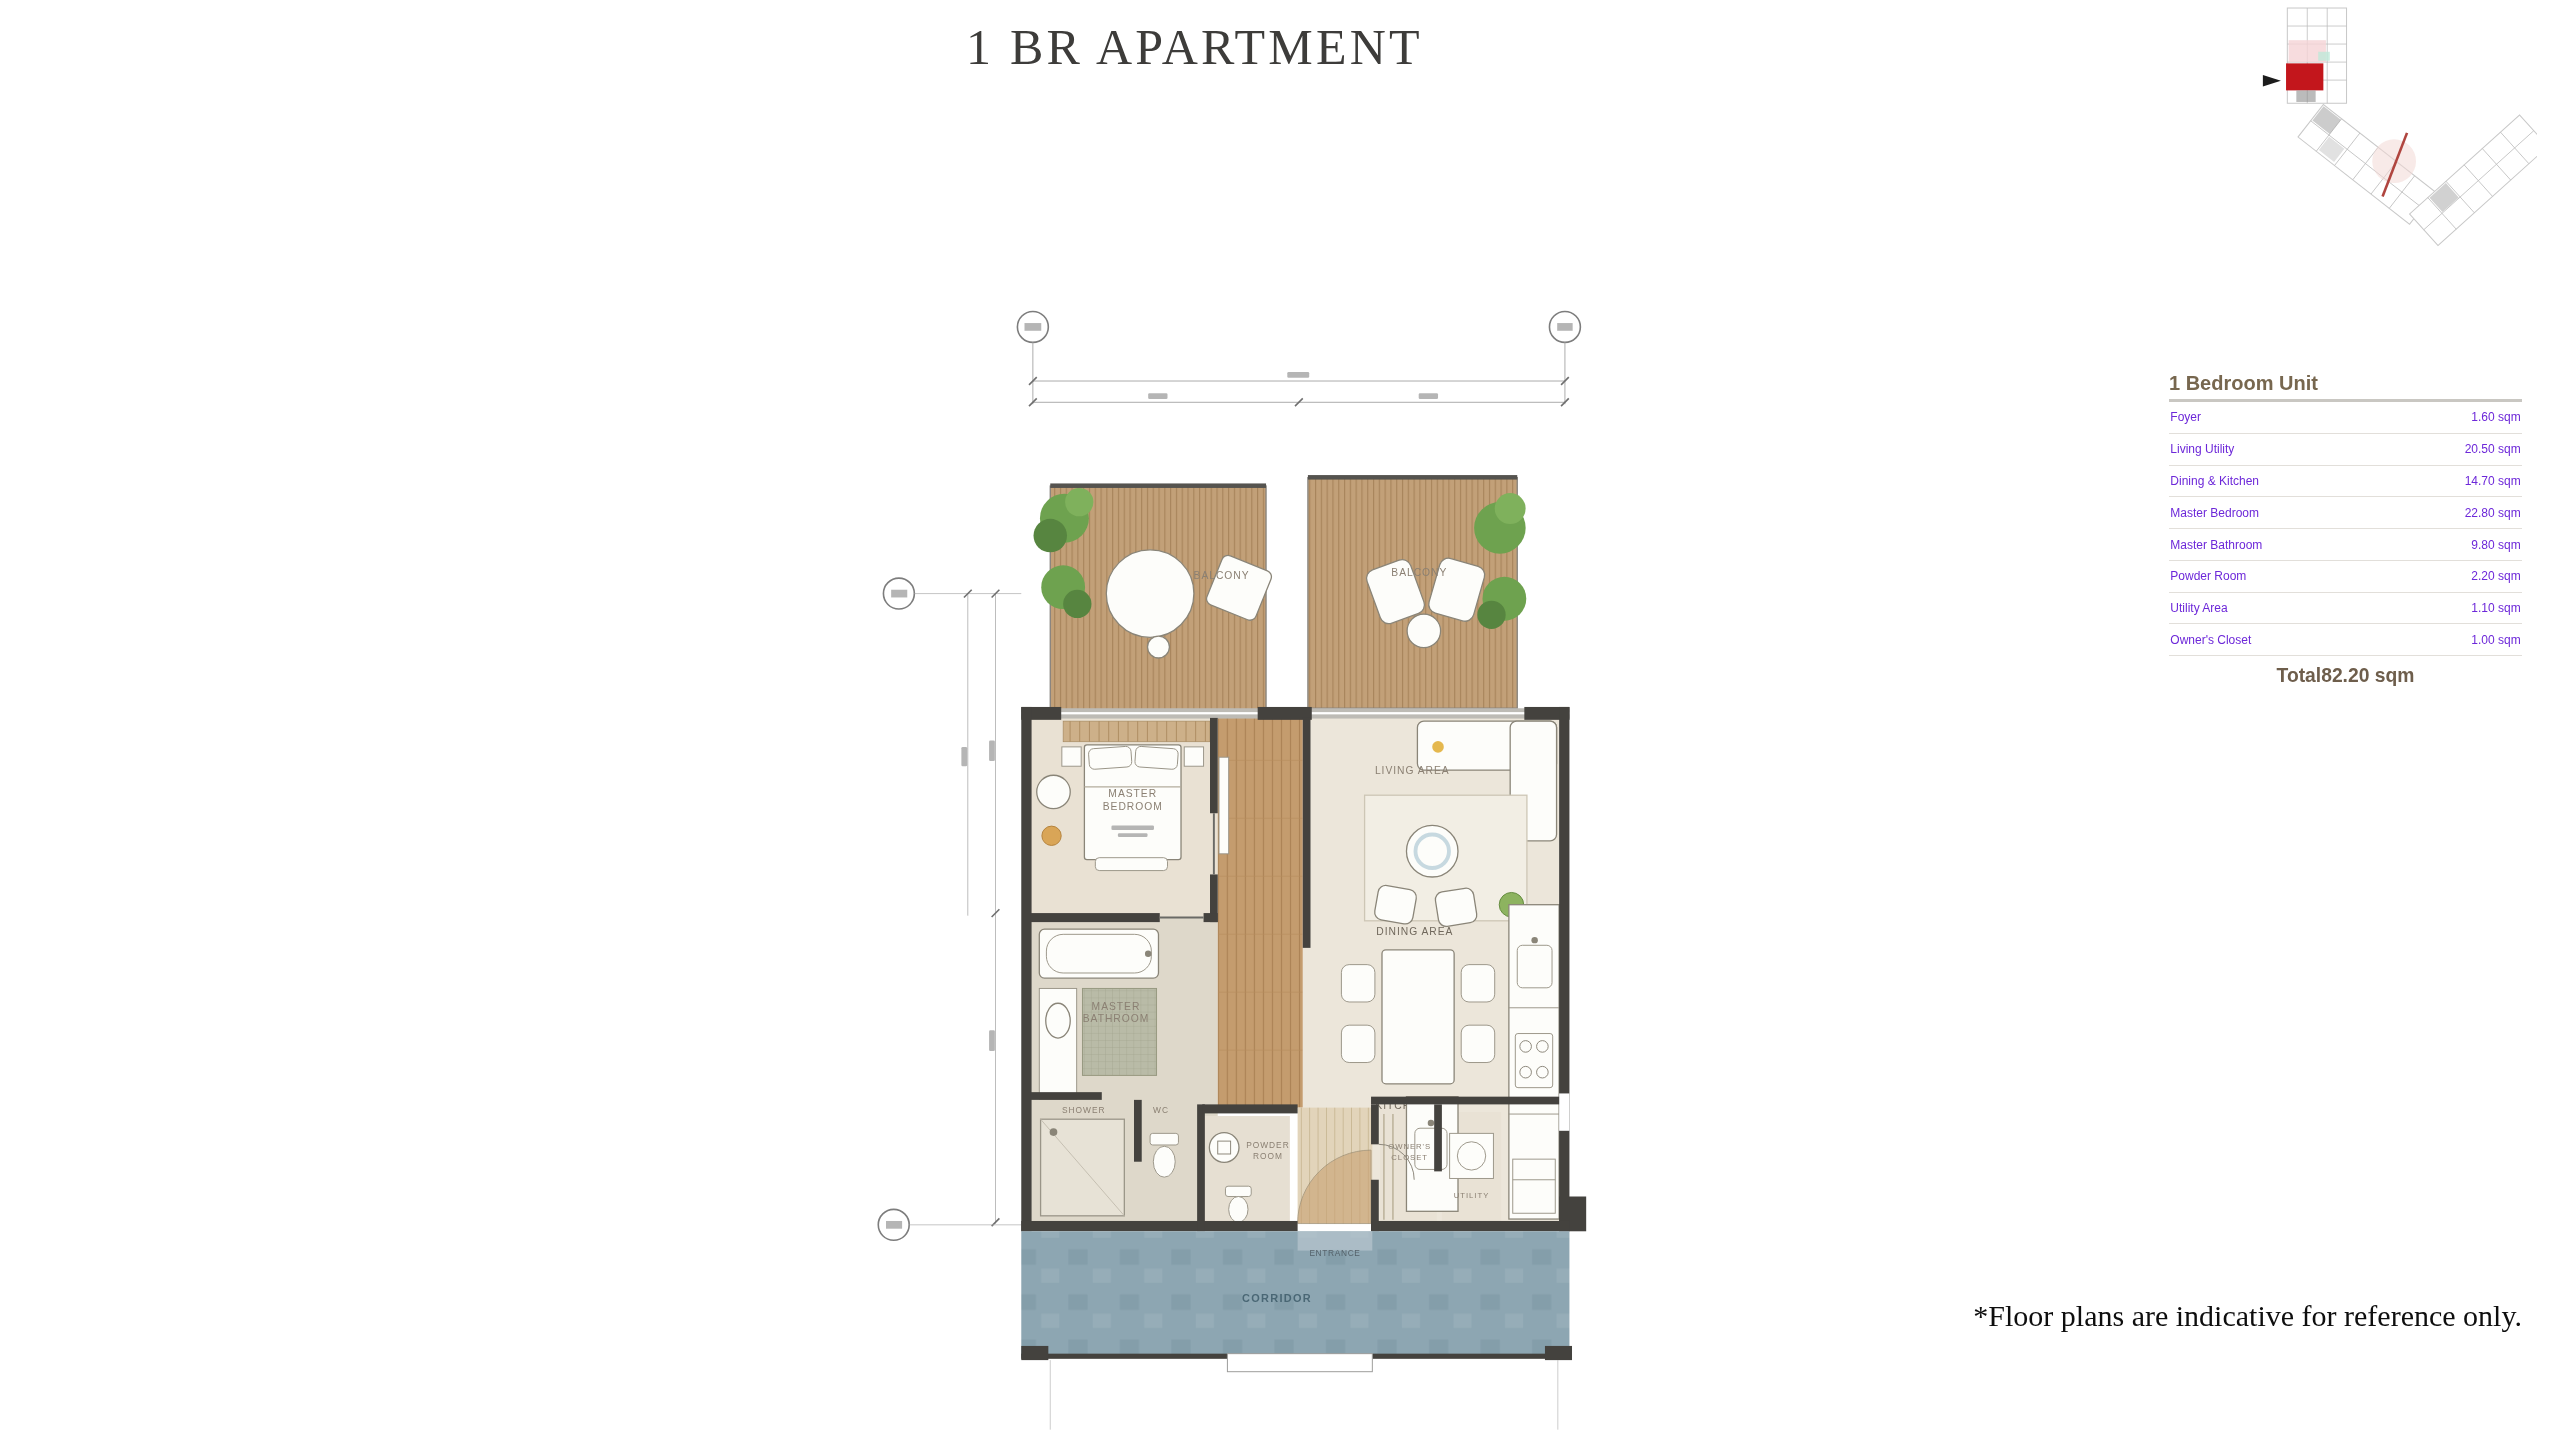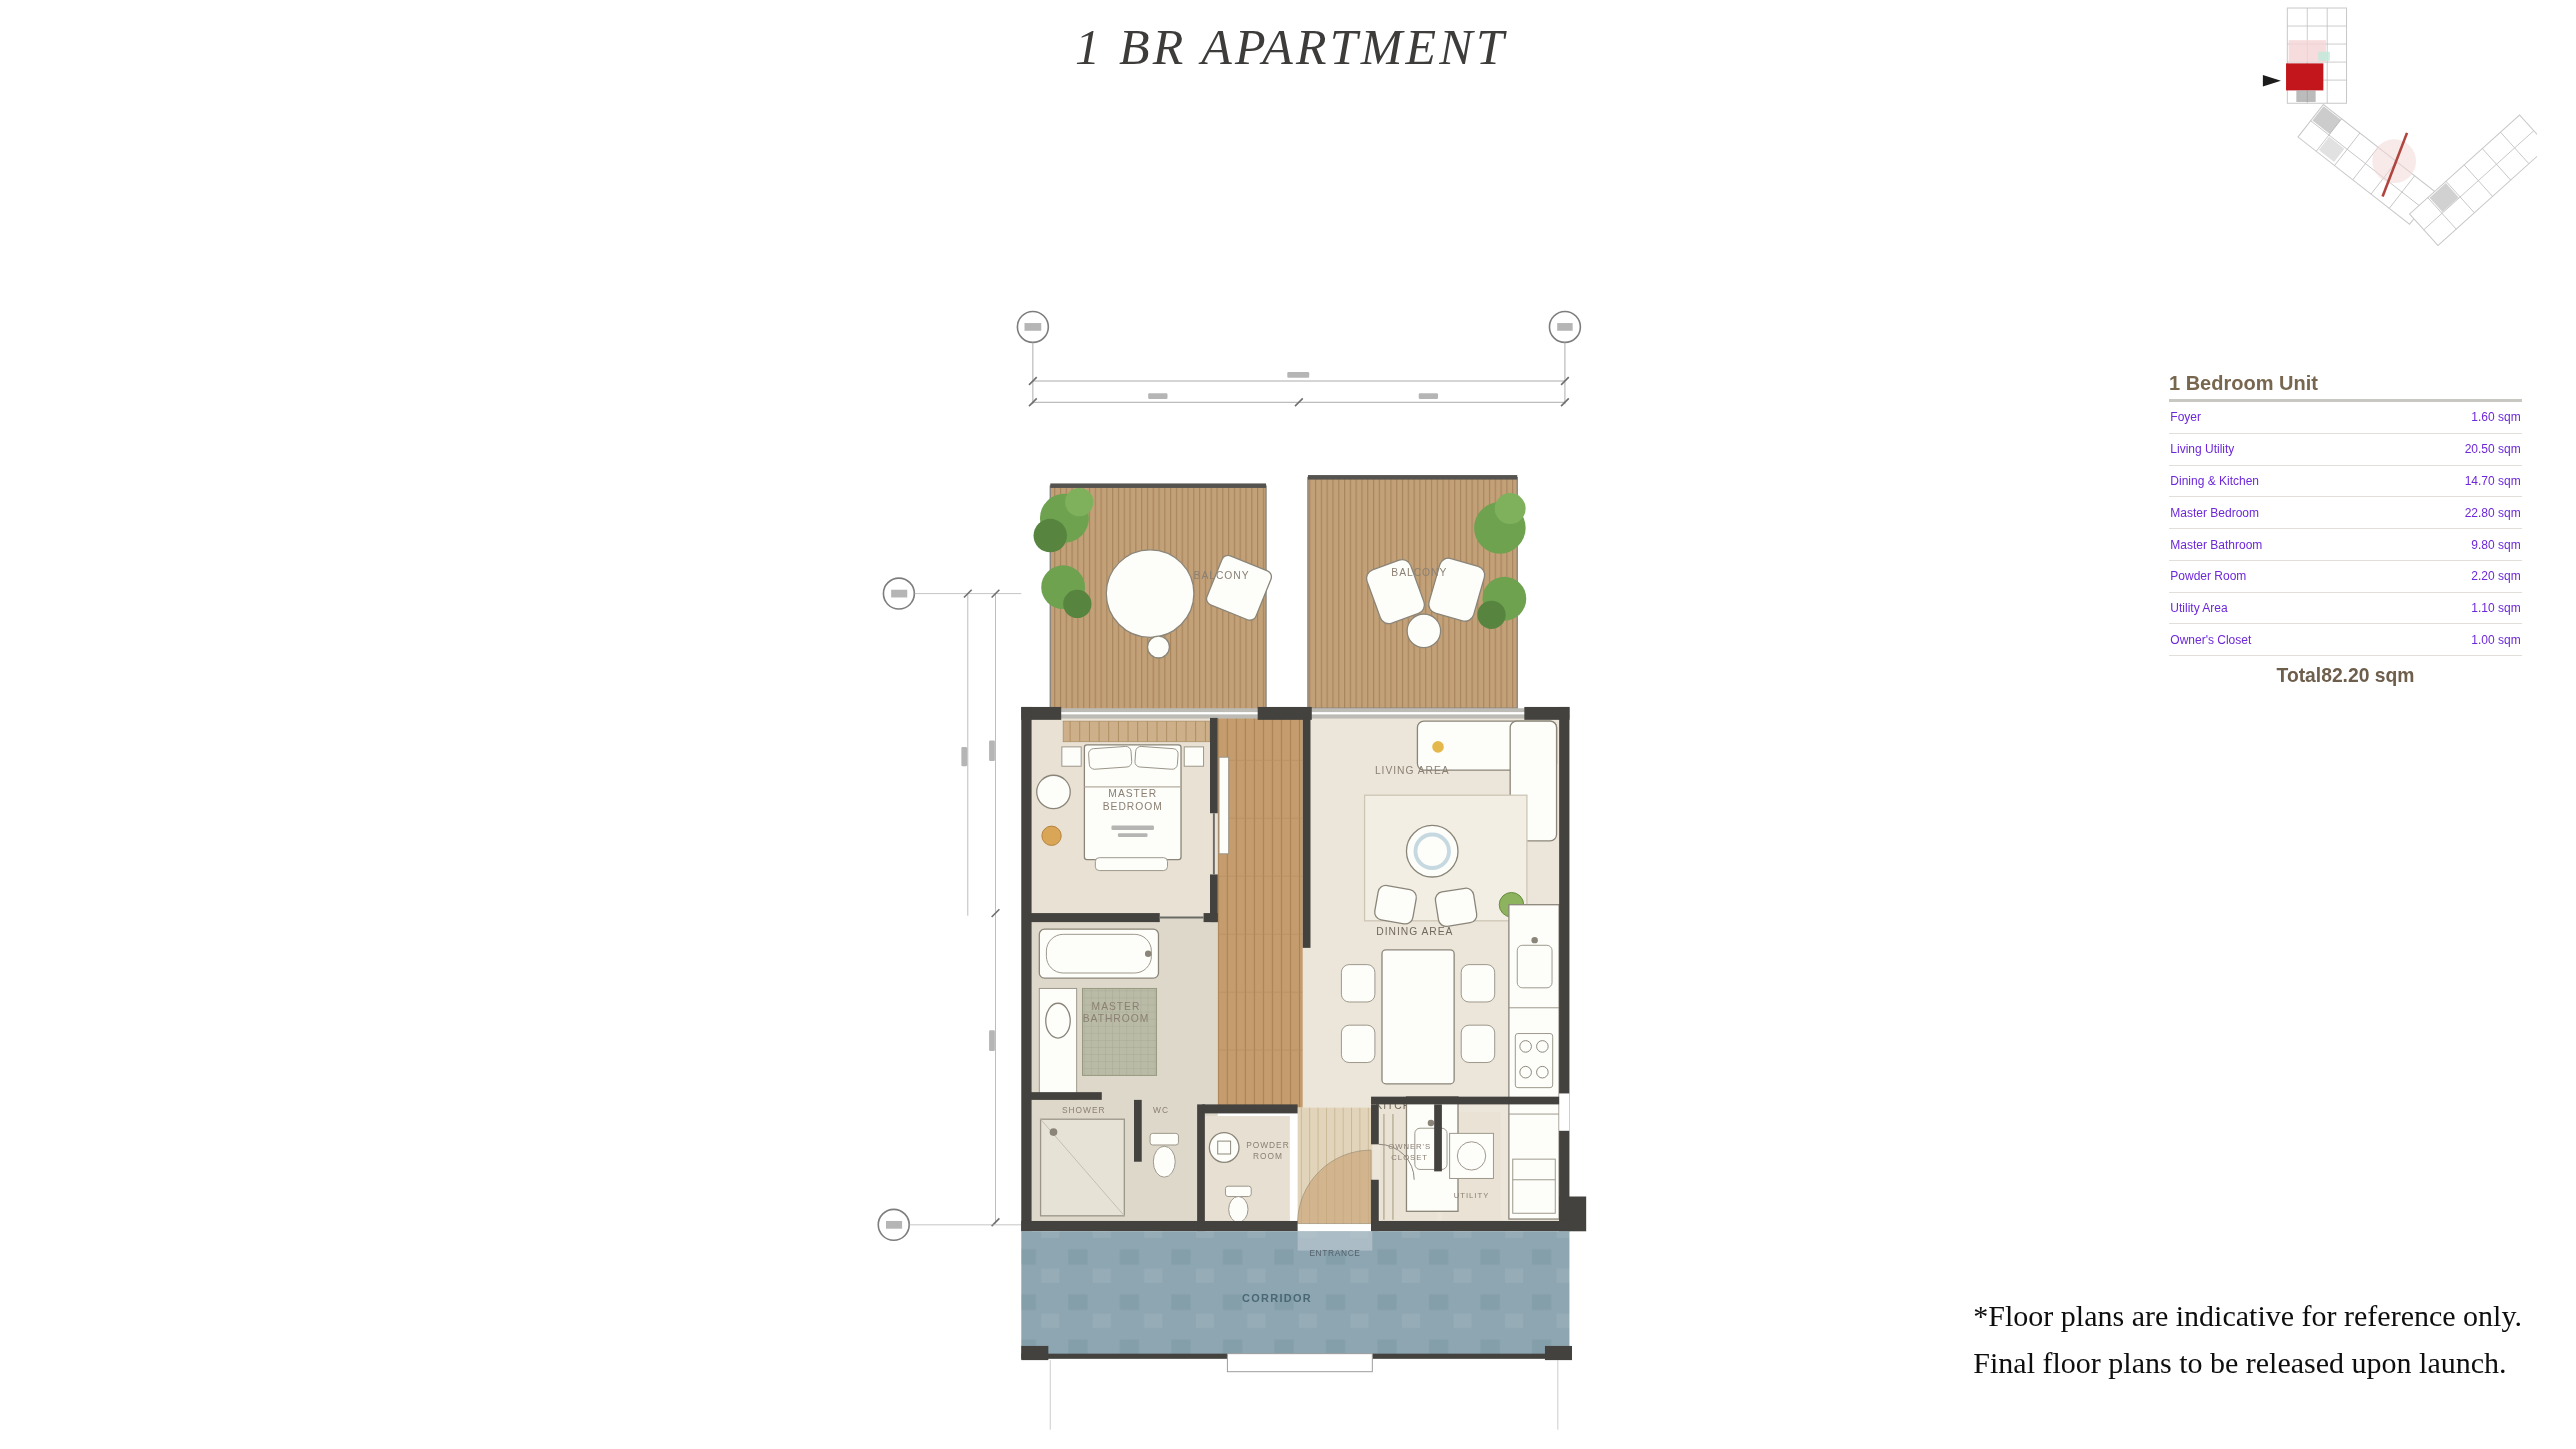--- a/index.html
+++ b/index.html
@@ -1,21 +1,21 @@
 <!DOCTYPE html>
 <html style="font-size:10.3px"><head>
 <meta charset="utf-8">
 <style>
   html,body{margin:0;padding:0;}
   body{width:2576px;height:1449px;position:relative;background:#ffffff;overflow:hidden;
        font-family:"Liberation Sans", sans-serif;}
   #canvas{position:absolute;inset:0;}
 
   
-  .header{position:absolute;left:966px;top:18px;width:650px;text-align:center;font-style:italic;}
+  .header{position:absolute;left:966px;top:18px;width:650px;text-align:left;}
   .title{font-family:"Liberation Serif", serif;font-size:50px;letter-spacing:3.2px;color:#3d3c3a;font-weight:400;}
   .subtitle{margin-top:23px;font-size:20px;letter-spacing:9px;color:#4c4b49;font-weight:500;}
 
   
   .area-table{position:absolute;left:2169px;top:372px;width:353px;}
   .at-title{font-size:20px;font-weight:bold;color:#77674f;padding-bottom:4px;border-bottom:3.9px solid #c9c7c2;}
   .at-row{display:flex;justify-content:space-between;align-items:flex-end;
           font-size:12px;color:#6d28d9;padding:8.4px 1.3px;border-bottom:1.3px solid #e2dfda;}
   .at-row:last-of-type{border-bottom:3.9px solid #b9b6b1;}
   .at-total{display:flex;justify-content:center;font-size:19.3px;font-weight:bold;color:#6e5e4c;padding:9px 1.3px;}
@@ -390,17 +390,16 @@
       <rect class="wall" x="255" y="1630" width="42" height="22"></rect>
       <rect class="wall" x="1068" y="1630" width="42" height="22"></rect>
       <rect x="575" y="1642" width="225" height="28" fill="#ffffff" stroke="#9a9a98" stroke-width="1.5"></rect>
       <line x1="300" y1="1652" x2="300" y2="1760" class="dim" opacity="0.6"></line>
       <line x1="1088" y1="1652" x2="1088" y2="1760" class="dim" opacity="0.6"></line>
     </g>
   </svg>
 
   <div class="disclaimer">
     <div>*Floor plans are indicative for reference only.</div>
-    <div>Final floor plans to be released upon launch.</div>
   </div>
 
 </div>
 
 
 </body></html>

